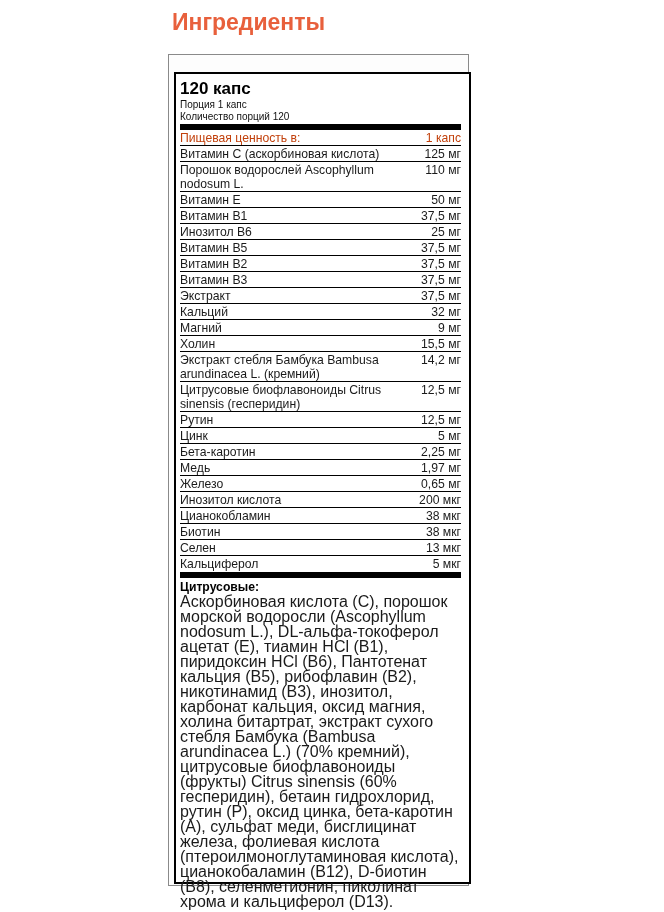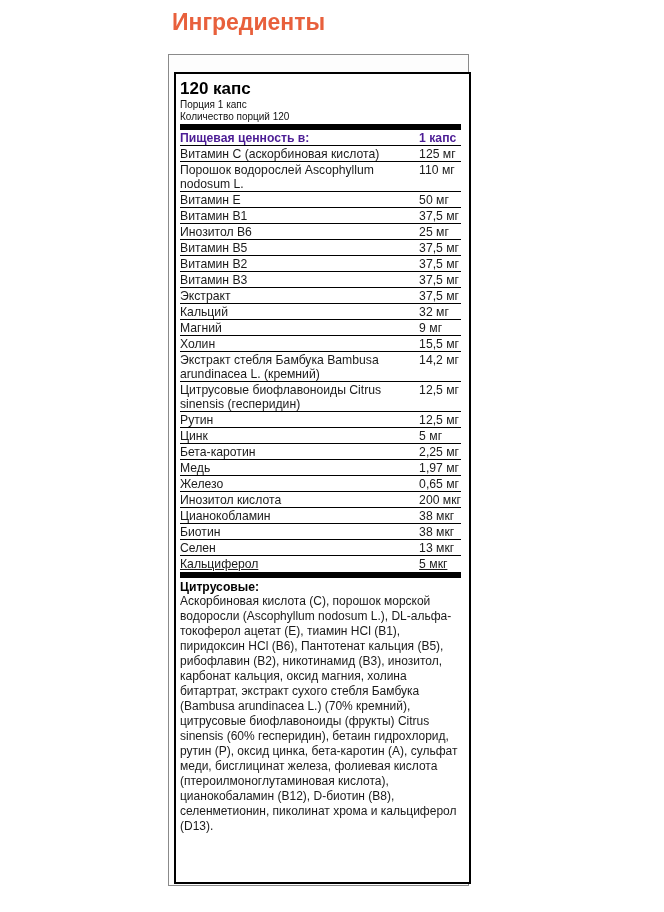--- a/index.html
+++ b/index.html
@@ -74,40 +74,40 @@
       line-height: 14px;
     }
     table.nutrition td {
       padding: 1px 0 0 0;
       vertical-align: top;
       border-bottom: 1px solid #000;
       color: #1a1a1a;
     }
     table.nutrition tr:last-child td {
       border-bottom: none;
-      text-decoration: underline;
     }
     table.nutrition td.amount {
+      text-align: right;
       white-space: nowrap;
       padding-left: 6px;
       width: 1%;
     }
     table.nutrition tr.header-row td {
-      font-weight: bold;
-      color: #4c1d95;
+      font-weight: normal;
+      color: #c2410c;
     }
     .ingredients-heading {
       font-weight: bold;
       font-size: 12.2px;
       line-height: 14px;
       margin-top: 2px;
       color: #000;
     }
     .ingredients-text {
-      font-size: 12px;
+      font-size: 16px;
       line-height: 15px;
       color: #1a1a1a;
       padding-right: 2px;
     }
   </style>
 </head>
 <body>
 
 <h1 class="page-title">Ингредиенты</h1>
 

